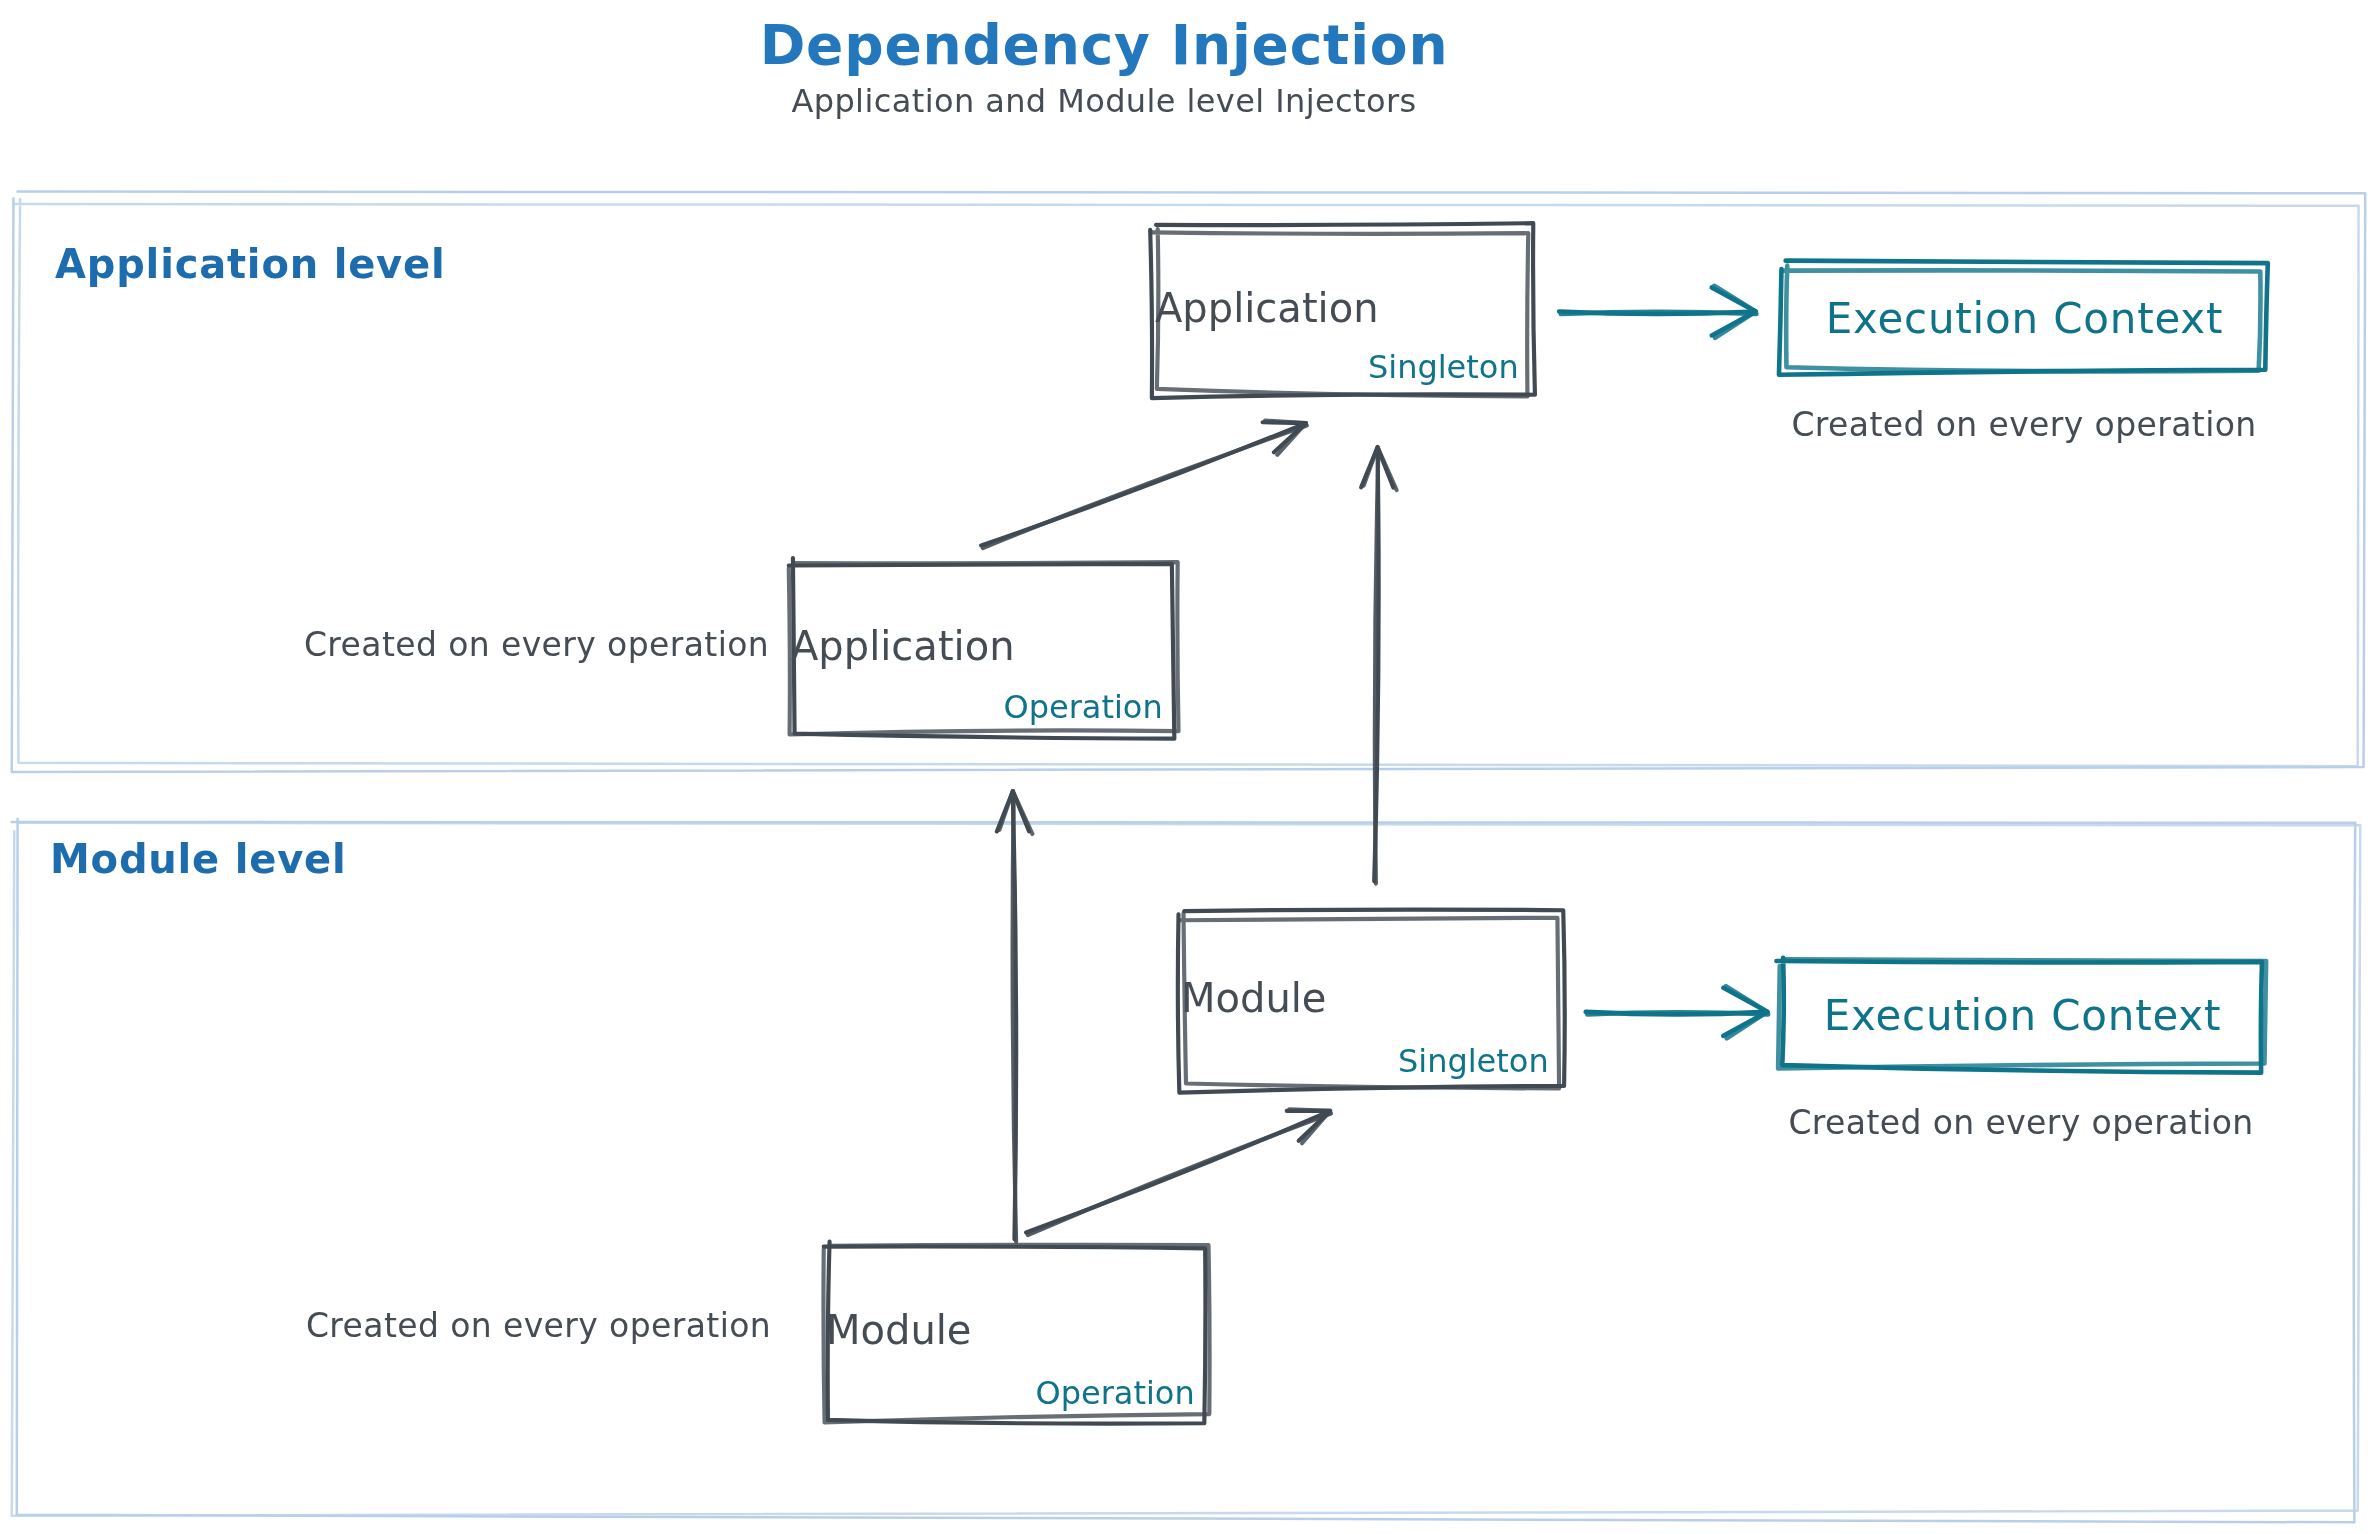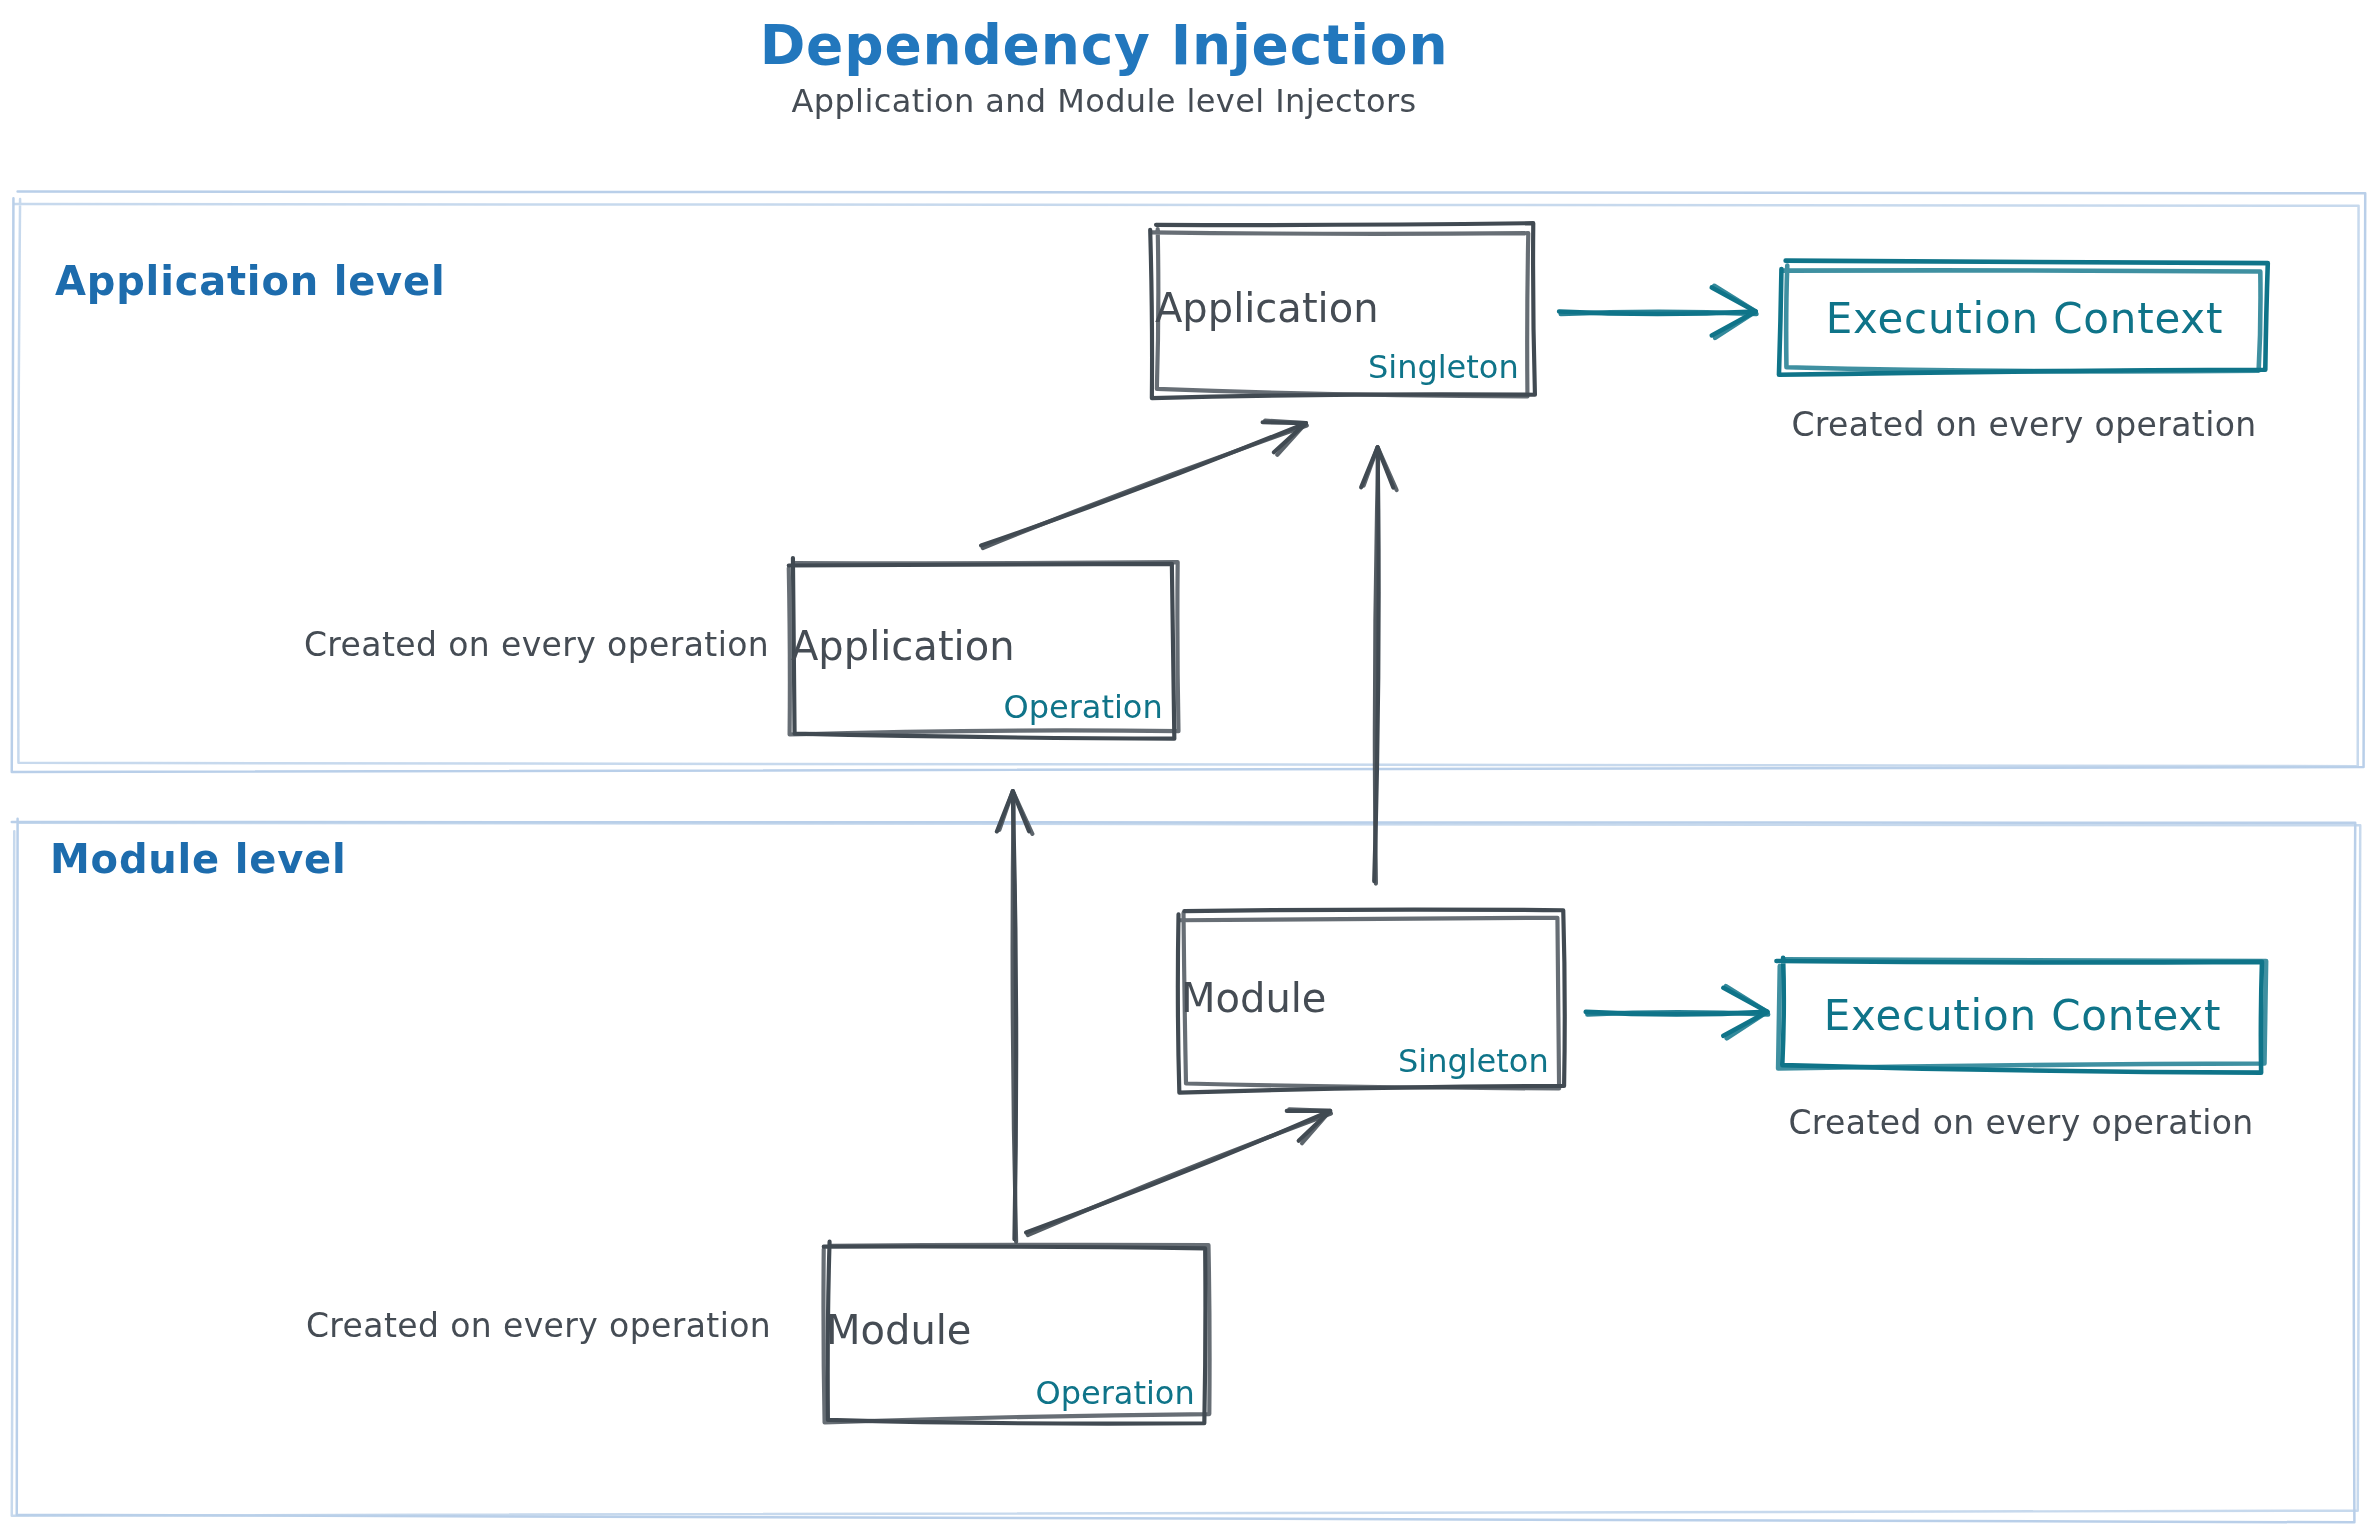--- a/index.html
+++ b/index.html
@@ -20,21 +20,21 @@
   .s-sec{stroke:var(--section_border);stroke-width:3}
   .s-ink{stroke:var(--ink_stroke);stroke-width:5}
   .s-teal{stroke:var(--teal);stroke-width:5.5}
 
   .abs{position:absolute}
   .title-block{left:604px;top:13.3px;width:1000px;text-align:center}
   .page-title{font-size:55px;font-weight:600;color:var(--title_blue);letter-spacing:0.8px}
   .page-subtitle{font-size:32px;margin-top:5px;color:var(--ink);letter-spacing:0.4px}
 
   .level-label{font-size:40px;font-weight:600;color:var(--label_blue);letter-spacing:0.8px}
-  .level-label.app{left:55px;top:258px}
+  .level-label.app{left:55px;top:241px}
   .level-label.mod{left:50px;top:836px}
 
   .node{position:absolute}
   .node-title{position:absolute;left:0;right:0;top:48%;transform:translateY(-50%);
     font-size:40px;font-weight:500;color:var(--ink)}
   .node-badge{position:absolute;right:13.3px;bottom:10px;font-size:32px;color:var(--teal);font-weight:500}
 
   .node.app-singleton{left:1155px;top:227px;width:377px;height:169px}
   .node.app-operation{left:791px;top:562px;width:385px;height:174px}
   .node.mod-singleton{left:1181px;top:913px;width:381px;height:177px}

